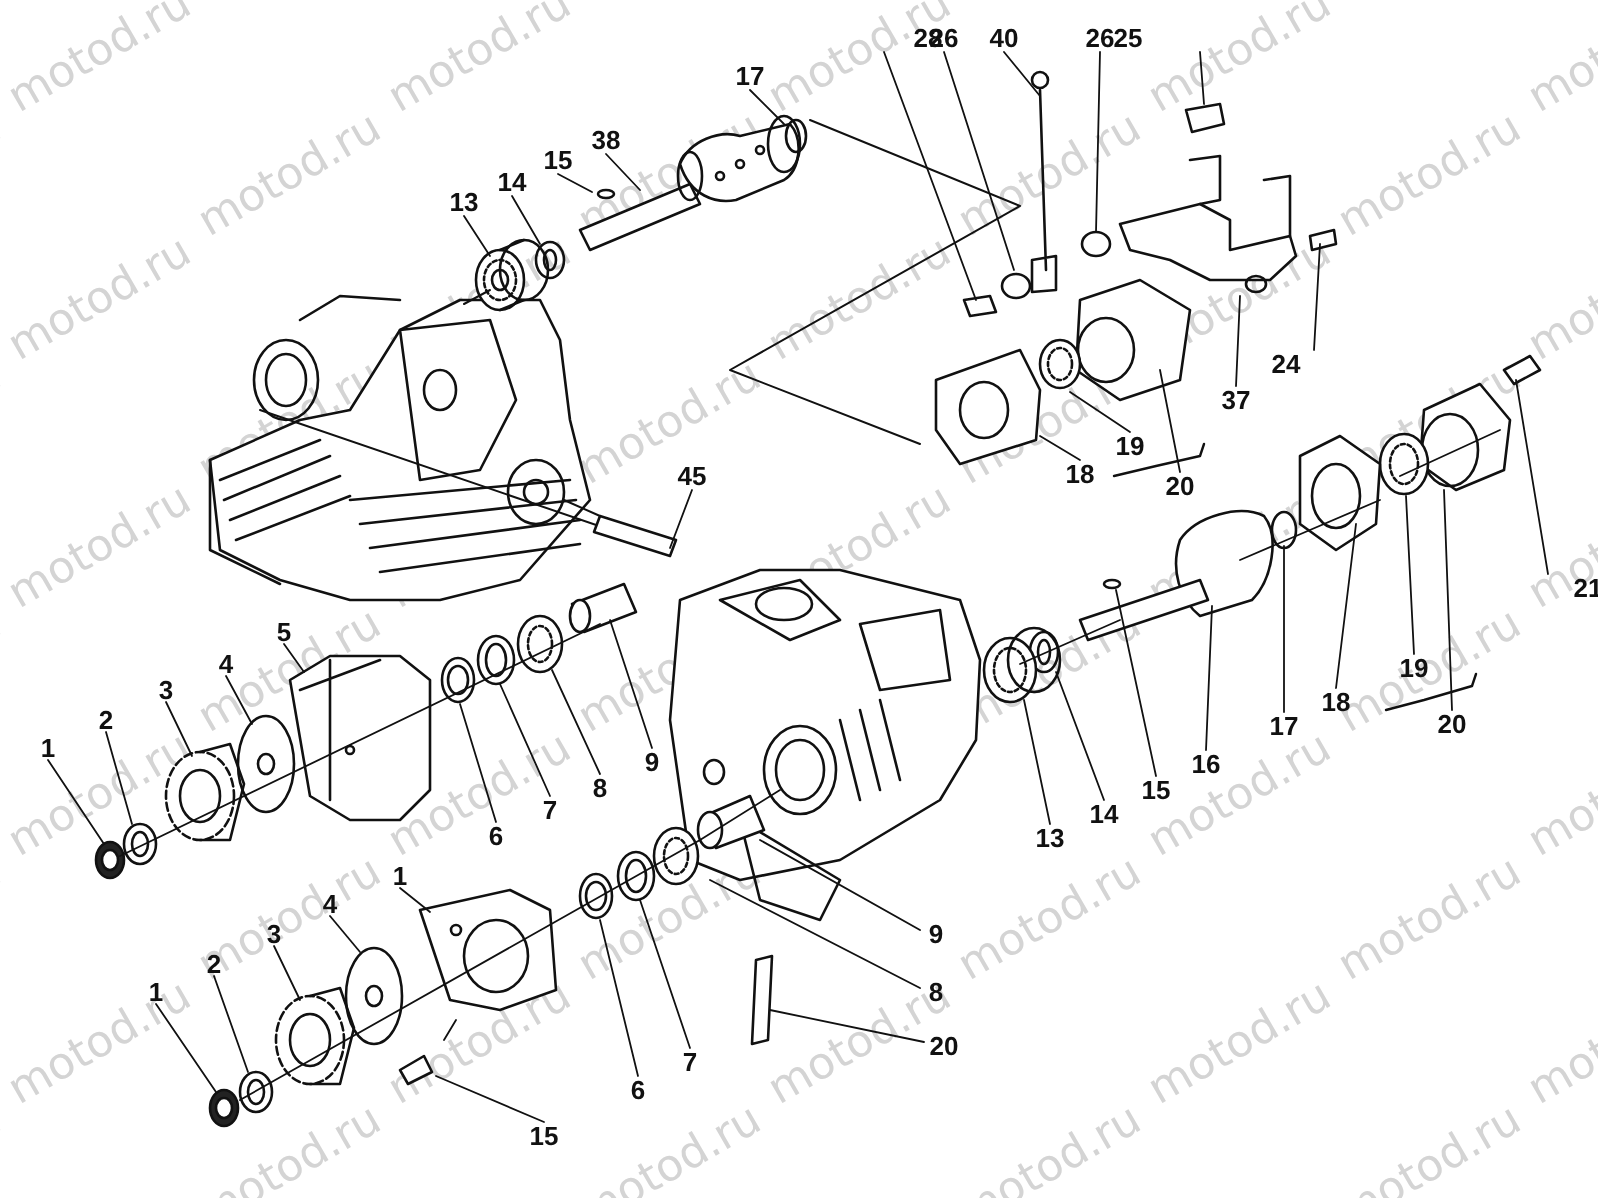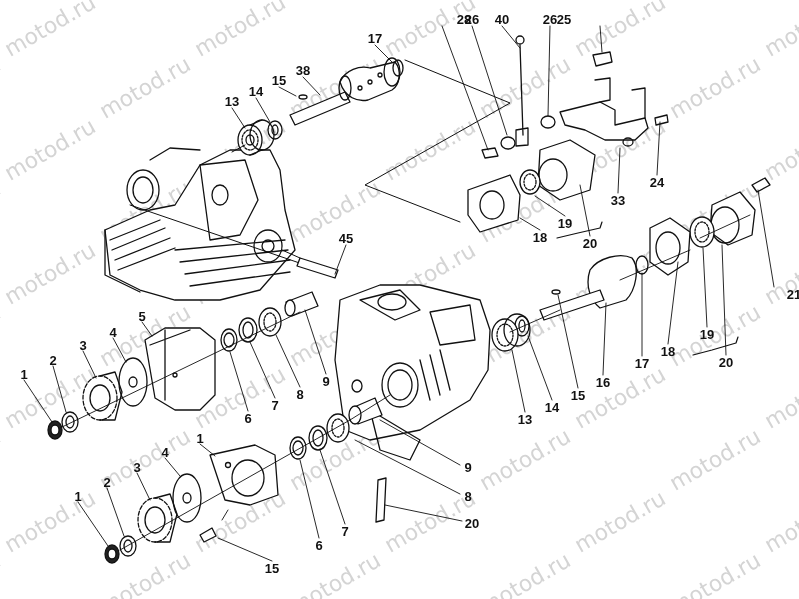--- a/index.html
+++ b/index.html
@@ -345,22 +345,22 @@
       <div class="callout" style="left: 256px; top: 91px;">14</div>
       <div class="callout" style="left: 279px; top: 80px;">15</div>
       <div class="callout" style="left: 303px; top: 70px;">38</div>
       <div class="callout" style="left: 375px; top: 38px;">17</div>
       <div class="callout" style="left: 346px; top: 238px;">45</div>
       <div class="callout" style="left: 464px; top: 19px;">28</div>
       <div class="callout" style="left: 472px; top: 19px;">26</div>
       <div class="callout" style="left: 502px; top: 19px;">40</div>
       <div class="callout" style="left: 550px; top: 19px;">26</div>
       <div class="callout" style="left: 564px; top: 19px;">25</div>
-      <div class="callout" style="left: 657px; top: 182px;">24</div>
-      <div class="callout" style="left: 618px; top: 200px;">33</div>
+      <div class="callout" style="left: 643px; top: 182px;">24</div>
+      <div class="callout" style="left: 618px; top: 200px;">37</div>
       <div class="callout" style="left: 565px; top: 223px;">19</div>
       <div class="callout" style="left: 540px; top: 237px;">18</div>
       <div class="callout" style="left: 590px; top: 243px;">20</div>
       <div class="callout" style="left: 794px; top: 294px;">21</div>
       <div class="callout" style="left: 525px; top: 419px;">13</div>
       <div class="callout" style="left: 552px; top: 407px;">14</div>
       <div class="callout" style="left: 578px; top: 395px;">15</div>
       <div class="callout" style="left: 603px; top: 382px;">16</div>
       <div class="callout" style="left: 642px; top: 363px;">17</div>
       <div class="callout" style="left: 668px; top: 351px;">18</div>

